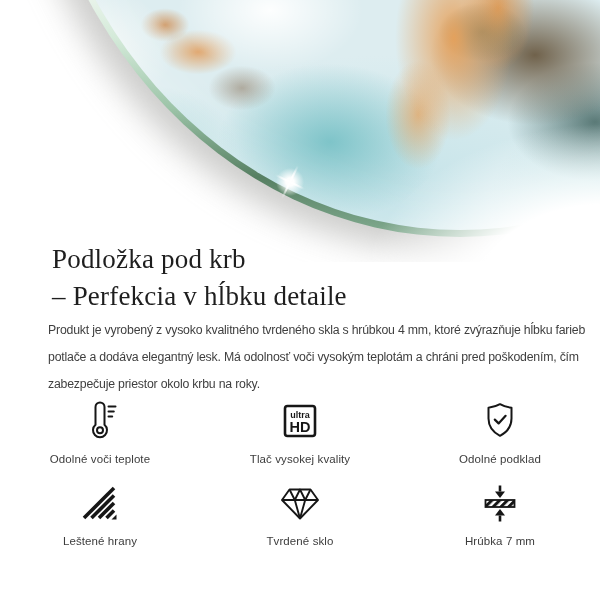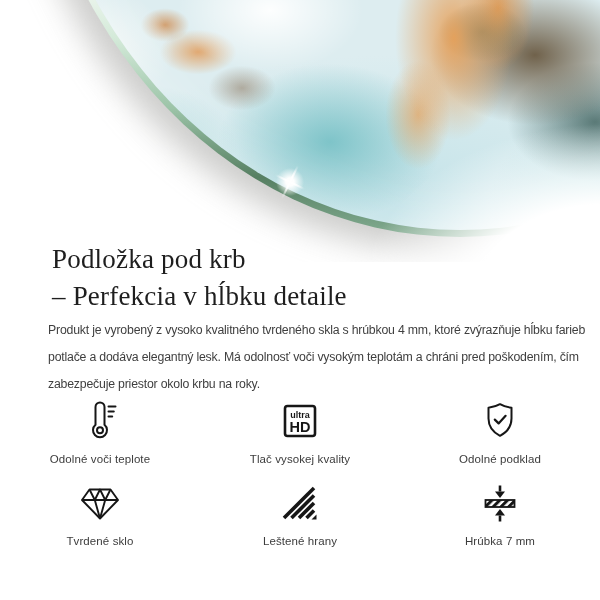--- a/index.html
+++ b/index.html
@@ -118,41 +118,41 @@
       <svg class="fi" width="44" height="44" viewBox="0 0 44 44" fill="none" stroke="#161616" stroke-width="2">
         <path d="M22 5.2 C25.5 7.2 29.5 8.3 33.5 8.8 V19.5 C33.5 27.5 29 33.2 22 36.8 C15 33.2 10.5 27.5 10.5 19.5 V8.8 C14.5 8.3 18.5 7.2 22 5.2 Z" stroke-linejoin="round"></path>
         <path d="M16.8 20.6 L20.6 24.4 L27.6 16.8" stroke-width="2.2" stroke-linecap="round" stroke-linejoin="round"></path>
       </svg>
     </div>
     <div class="feature-label">Odolné podklad</div>
   </div>
 
   <div class="feature">
     <div class="icon-box">
-      <svg class="fi" width="44" height="44" viewBox="0 0 44 44" fill="none" stroke="#161616" stroke-width="1.9" stroke-linejoin="round">
-        <path d="M11.5 8.5 H32.5 L40 19 L22 37.5 L4 19 Z"></path>
-        <path d="M4 19 H40"></path>
-        <path d="M11.5 8.5 L16.8 19 L22 8.5 L27.2 19 L32.5 8.5"></path>
-        <path d="M16.8 19 L22 37.5 M27.2 19 L22 37.5"></path>
-      </svg>
-    </div>
-    <div class="feature-label">Tvrdené sklo</div>
-  </div>
-
-  <div class="feature">
-    <div class="icon-box">
       <svg class="fi" width="44" height="44" viewBox="0 0 44 44" stroke="#161616" stroke-width="3.6">
         <path d="M6 37 L36 7"></path>
         <path d="M13.5 37 L36 14.5"></path>
         <path d="M21 37 L36 22"></path>
         <path d="M28.5 37 L36 29.5"></path>
         <polygon points="33.5,38.5 38.5,38.5 38.5,33.5" fill="#161616" stroke="none"></polygon>
       </svg>
     </div>
     <div class="feature-label">Leštené hrany</div>
+  </div>
+
+  <div class="feature">
+    <div class="icon-box">
+      <svg class="fi" width="44" height="44" viewBox="0 0 44 44" fill="none" stroke="#161616" stroke-width="1.9" stroke-linejoin="round">
+        <path d="M11.5 8.5 H32.5 L40 19 L22 37.5 L4 19 Z"></path>
+        <path d="M4 19 H40"></path>
+        <path d="M11.5 8.5 L16.8 19 L22 8.5 L27.2 19 L32.5 8.5"></path>
+        <path d="M16.8 19 L22 37.5 M27.2 19 L22 37.5"></path>
+      </svg>
+    </div>
+    <div class="feature-label">Tvrdené sklo</div>
   </div>
 
   <div class="feature">
     <div class="icon-box">
       <svg class="fi" width="44" height="44" viewBox="0 0 44 44">
         <defs>
           <pattern id="hatch" patternUnits="userSpaceOnUse" width="5.5" height="5.5" patternTransform="rotate(45)">
             <rect width="5.5" height="5.5" fill="#ffffff"></rect>
             <rect width="3" height="5.5" fill="#161616"></rect>
           </pattern>

